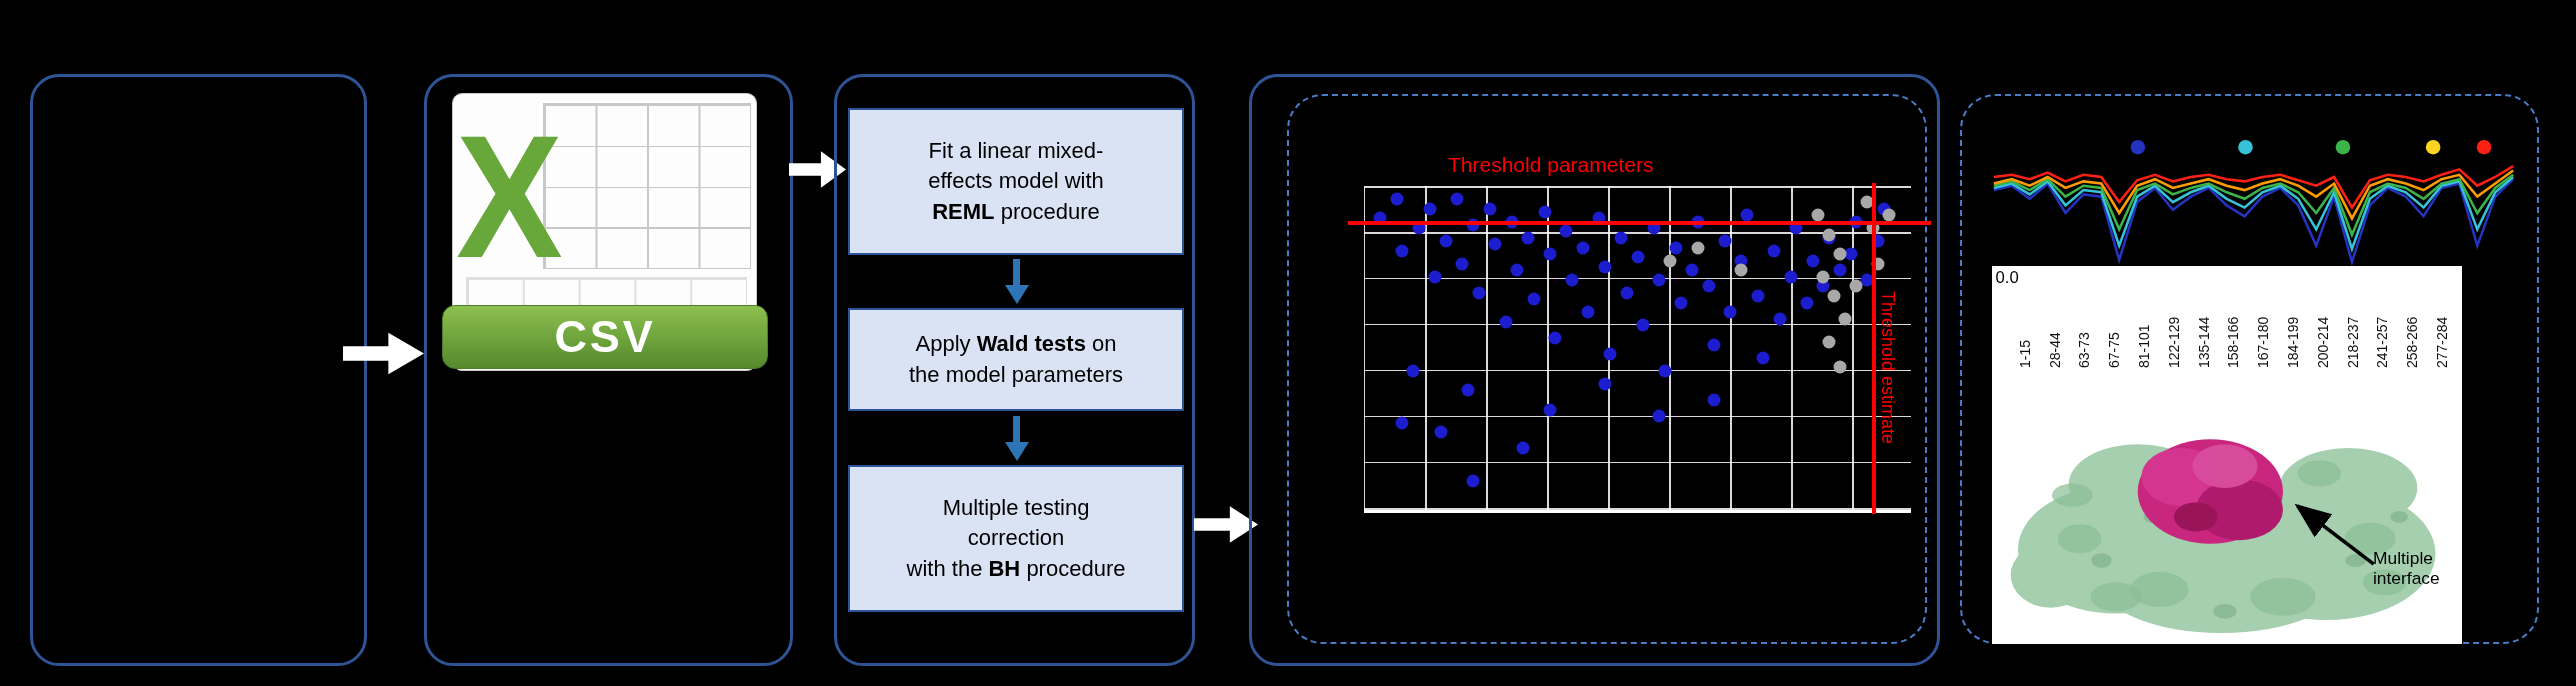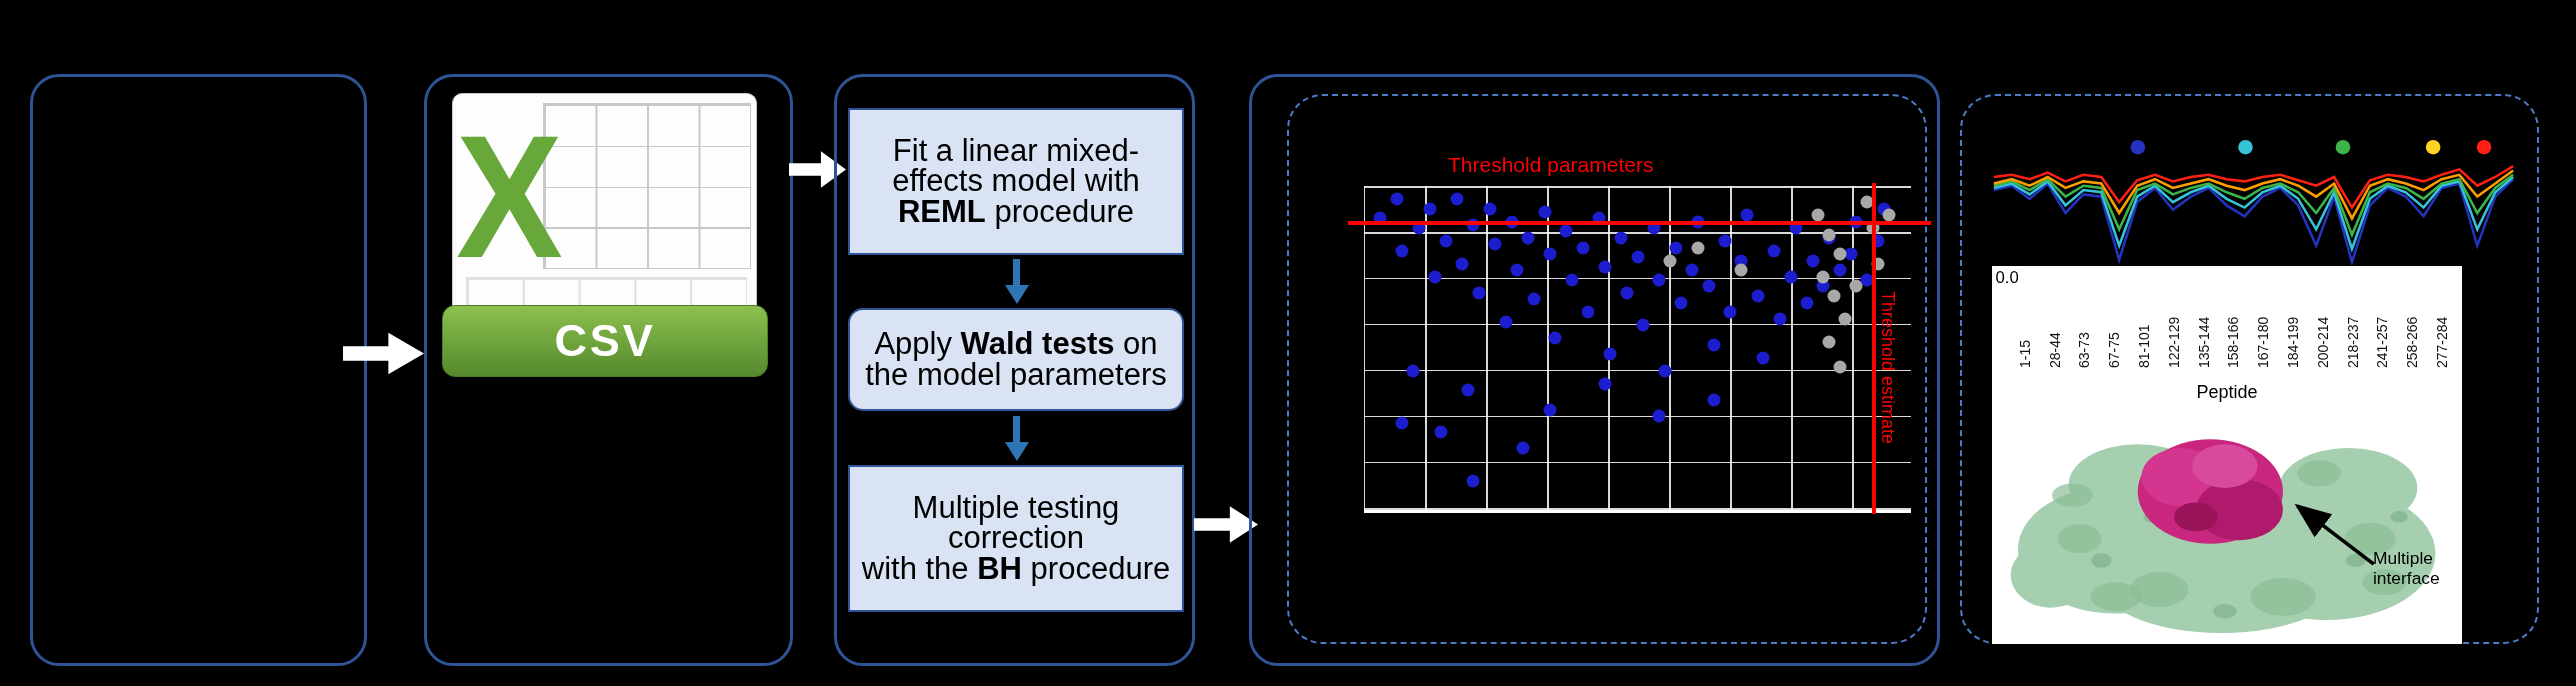--- a/index.html
+++ b/index.html
@@ -15,30 +15,30 @@
   
   .csv-sheet{position:absolute;left:452px;top:93px;width:305px;height:278px;background:#fdfdfd;
              border:1.5px solid #c9c9c9;border-radius:10.2px;box-sizing:border-box;}
   .csv-grid{position:absolute;border:1.5px solid #c8c8c8;box-sizing:border-box;
             background-image:linear-gradient(#c8c8c8 1.5px, transparent 1.5px),
                              linear-gradient(90deg,#c8c8c8 1.5px, transparent 1.5px);}
   .csv-grid.main{left:90px;top:8.7px;width:208px;height:166px;background-size:25% 25%;}
   .csv-grid.lower{left:13px;top:183px;width:281px;height:73px;background-size:20% 50%;opacity:.55;}
   .csv-x{position:absolute;left:2.9px;top:16px;font-size:174px;font-weight:700;color:#68a73a;
          line-height:1;transform:scaleX(.92);transform-origin:left top;}
-  .csv-banner{position:absolute;left:442px;top:305px;width:326px;height:72px;border-radius:13px;
+  .csv-banner{position:absolute;left:442px;top:305px;width:326px;height:64px;border-radius:13px;
               background:linear-gradient(#8cc04f,#55892c);border:1.5px solid #4e7c28;box-sizing:border-box;
               display:flex;align-items:center;justify-content:center;color:#fff;font-weight:700;
               font-size:45px;letter-spacing:2.9px;}
 
   
   .flow-box{position:absolute;left:848px;width:336px;background:#dae3f3;border:2.2px solid #2f5497;
             box-sizing:border-box;display:flex;align-items:center;justify-content:center;
             text-align:center;color:#000;}
-  .fb-text{margin:4px;font-size:31px;line-height:30.5px;white-space:pre-line;}
+  .fb-text{margin:4px;font-size:22px;line-height:30.5px;white-space:pre-line;}
   .stem{position:absolute;width:6.5px;background:#2e75b6;}
   .head{position:absolute;width:0;height:0;border-left:12.4px solid transparent;
         border-right:12.4px solid transparent;border-top:19px solid #2e75b6;}
 
   
   #volcano-plot{position:absolute;left:1364px;top:186px;width:547px;height:324px;
     background-image:
       repeating-linear-gradient(to right, rgba(255,255,255,.85) 0, rgba(255,255,255,.85) 1.5px, transparent 1.5px, transparent 61px),
       repeating-linear-gradient(to bottom, rgba(255,255,255,.85) 0, rgba(255,255,255,.85) 1.5px, transparent 1.5px, transparent 46px);
     border-bottom:3.6px solid #fff;}
@@ -93,21 +93,21 @@
   <div class="panel" style="left:834px;top:74px;width:361px;height:592px;"></div>
 
   <div class="flow-box" style="top:108px;height:147px;">
     <p class="fb-text"><span>Fit a linear mixed-
 effects model with
 </span><b>REML</b><span> procedure</span></p>
   </div>
   <div class="stem" style="left:1013px;top:259px;height:28px;"></div>
   <div class="head" style="left:1005px;top:285px;"></div>
 
-  <div class="flow-box" style="top:308px;height:103px;border-radius:15px;">
+  <div class="flow-box" style="top:308px;height:103px;">
     <p class="fb-text"><span>Apply </span><b>Wald tests</b><span> on
 the model parameters</span></p>
   </div>
   <div class="stem" style="left:1013px;top:416px;height:28px;"></div>
   <div class="head" style="left:1005px;top:442px;"></div>
 
   <div class="flow-box" style="top:465px;height:147px;">
     <p class="fb-text"><span>Multiple testing
 correction
 with the </span><b>BH</b><span> procedure</span></p>
@@ -243,21 +243,20 @@
         <span class="pep-tick" style="left: 204px;">135-144</span>
         <span class="pep-tick" style="left: 233px;">158-166</span>
         <span class="pep-tick" style="left: 263px;">167-180</span>
         <span class="pep-tick" style="left: 293px;">184-199</span>
         <span class="pep-tick" style="left: 323px;">200-214</span>
         <span class="pep-tick" style="left: 353px;">218-237</span>
         <span class="pep-tick" style="left: 382px;">241-257</span>
         <span class="pep-tick" style="left: 412px;">258-266</span>
         <span class="pep-tick" style="left: 442px;">277-284</span>
       </div>
-    <div class="pep-xlabel">Peptide</div>
 
     <svg id="protein-svg" viewBox="0 0 610 325">
       <defs>
         <marker id="ah" orient="auto" markerWidth="12" markerHeight="10" refX="9" refY="4">
           <path d="M0,0 L10,4 L0,8 Z" fill="#000"></path>
         </marker>
       </defs>
       <g>
         <ellipse cx="150" cy="195" rx="135" ry="88" fill="#a5cfae"></ellipse>
         <ellipse cx="440" cy="200" rx="150" ry="92" fill="#a5cfae"></ellipse>

